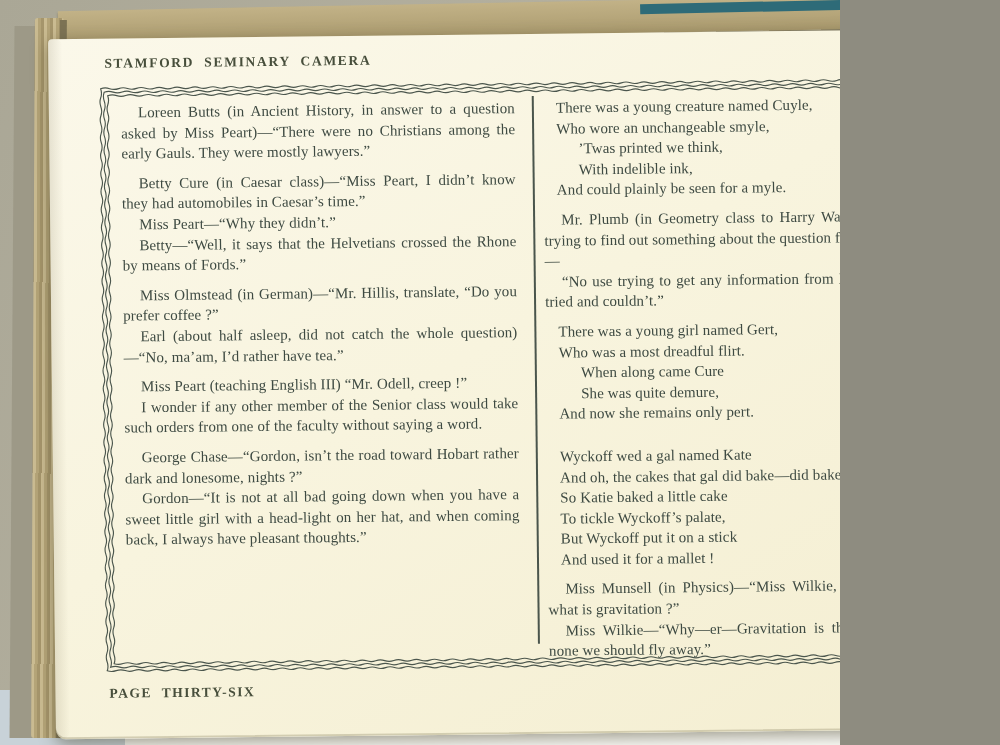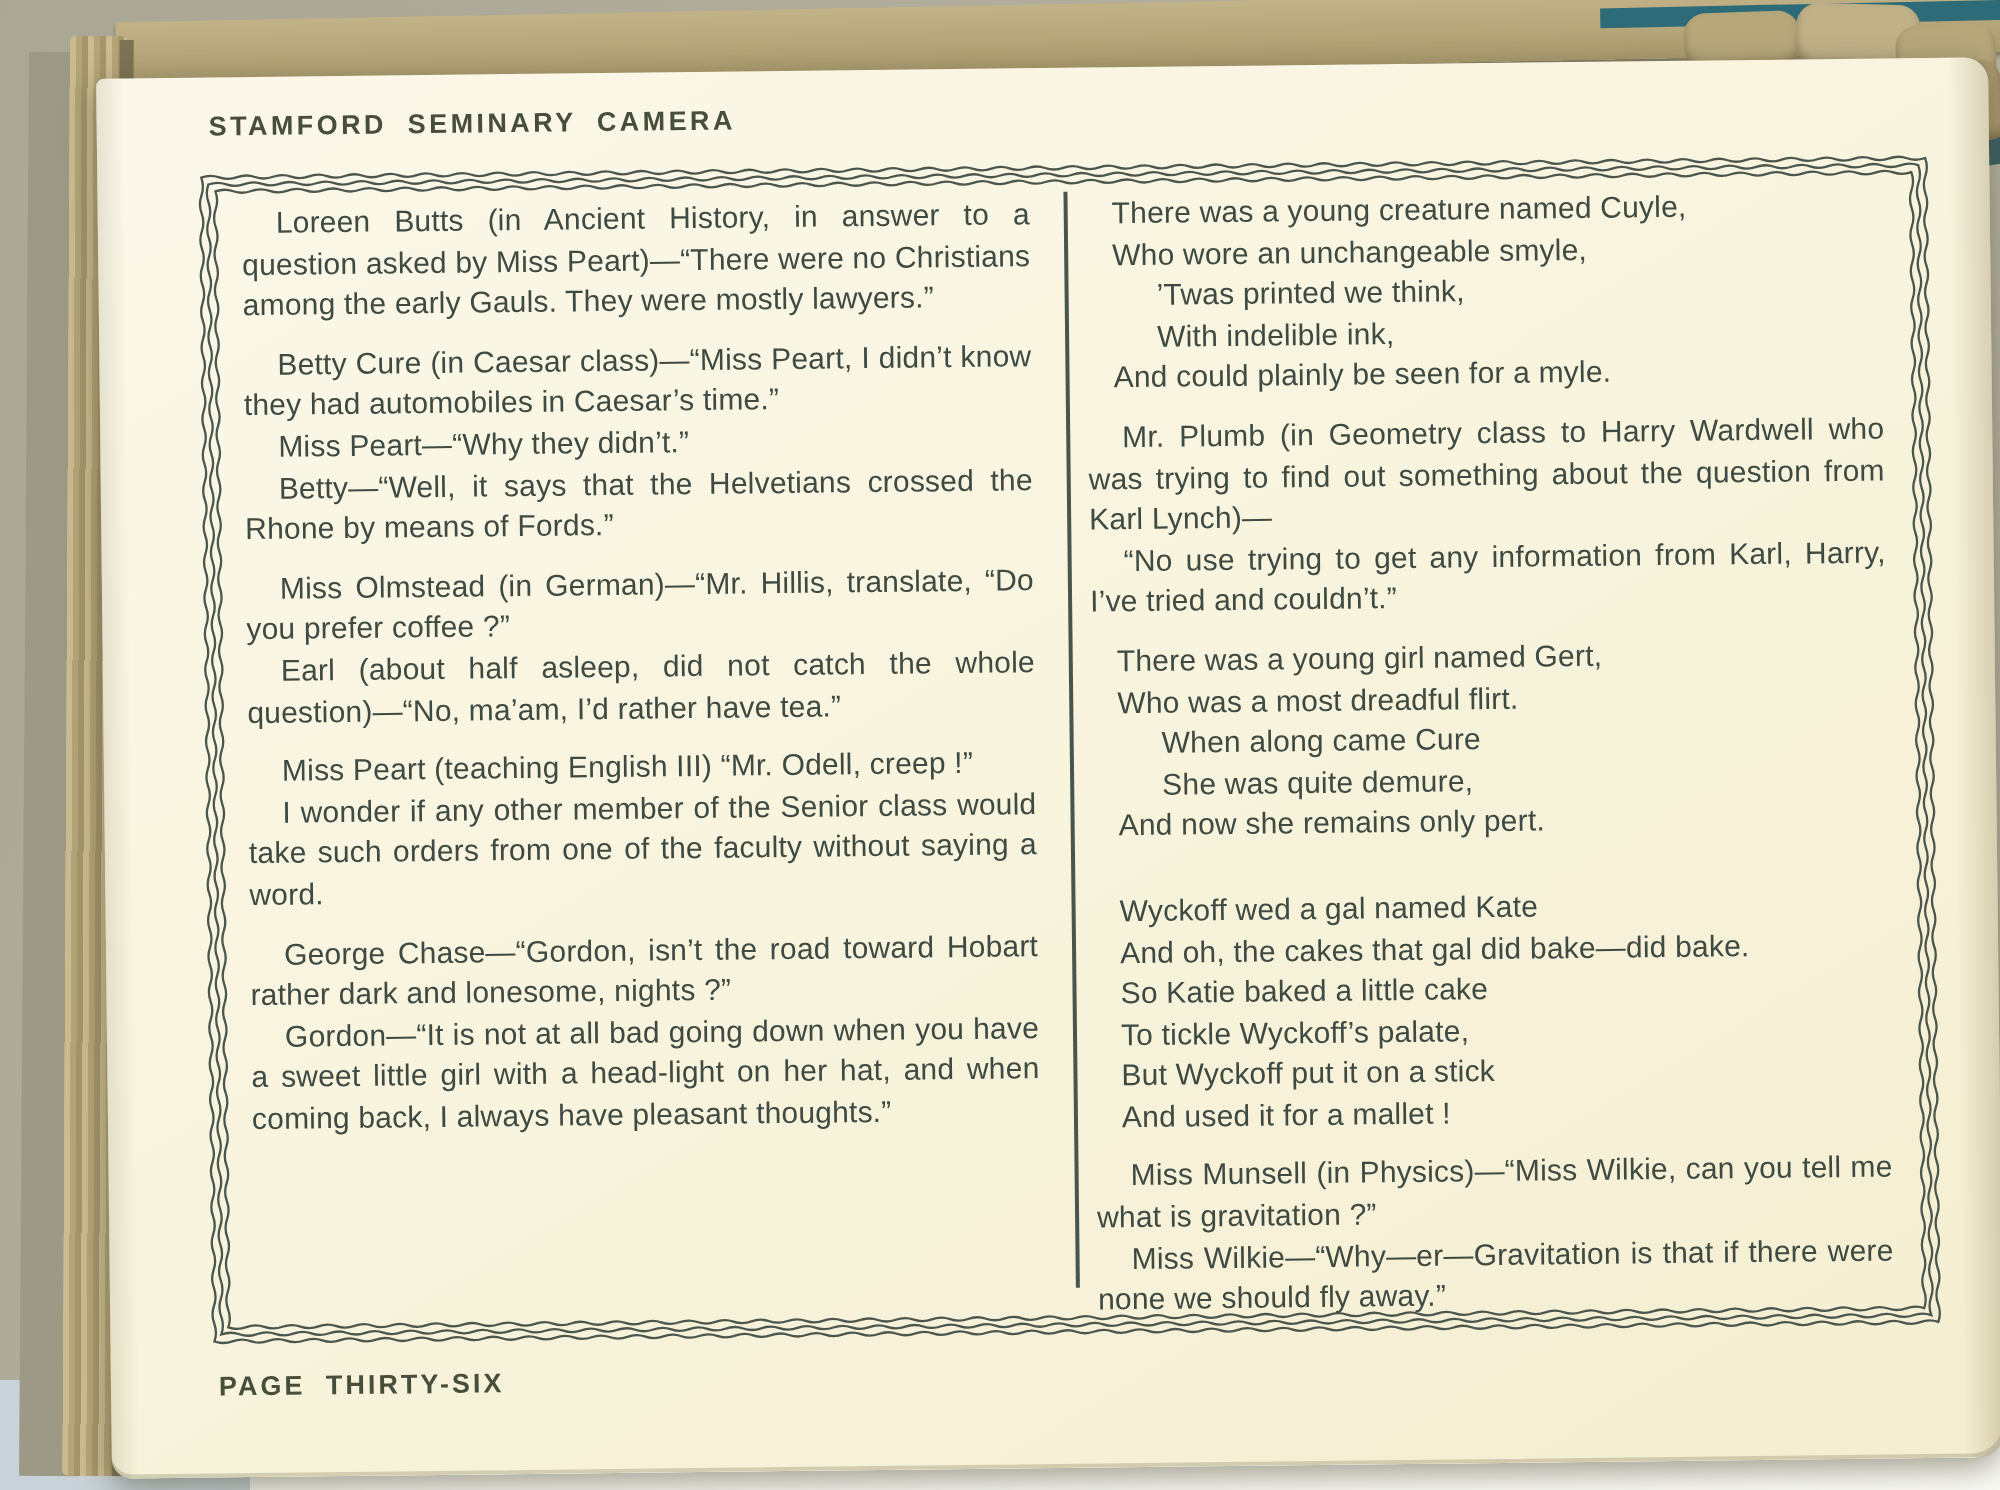--- a/index.html
+++ b/index.html
@@ -1,18 +1,18 @@
 <!DOCTYPE html>
 <html><head>
 <meta charset="utf-8">
 <style>
   html,body { margin:0; padding:0; background:#8e8c80; }
-  .stage { position:relative; width:1000px; height:745px; overflow:hidden;
+  .stage { position:relative; width:840px; height:745px; overflow:hidden;
            background:linear-gradient(115deg,#aaa796 0%,#b3af9e 45%,#b9b5a4 100%);
-           font-family:Liberation Sans, sans-serif; }
+           font-family:Liberation Serif, serif; }
 
   
   .bg-bottom { position:absolute; left:0; bottom:0; width:100%; height:46px; background:#fbfbf7; }
   .bg-bottom-left { position:absolute; left:0; bottom:0; width:125px; height:55px; background:#c8d2d8; }
   .top-band { position:absolute; left:58px; top:2px; width:952px; height:33px;
               background:linear-gradient(180deg,#c2b287 0%,#ab9b6f 100%);
               transform:rotate(-1.1deg); box-shadow:0 2px 2px rgba(90,80,50,.55); }
   .teal-sliver { position:absolute; right:0; top:0; width:200px; height:10px; background:#2e6b78;
                  transform:rotate(-1.2deg); transform-origin:100% 0; }
   .teal-sliver2 { position:absolute; right:-5px; top:38px; width:15px; height:44px; background:#3a6165;

